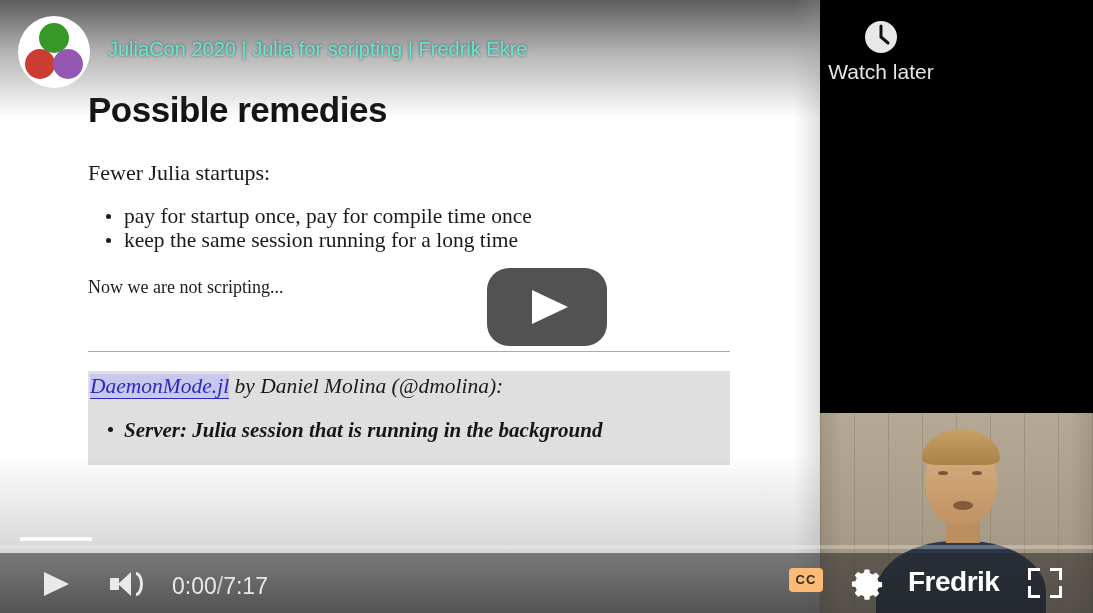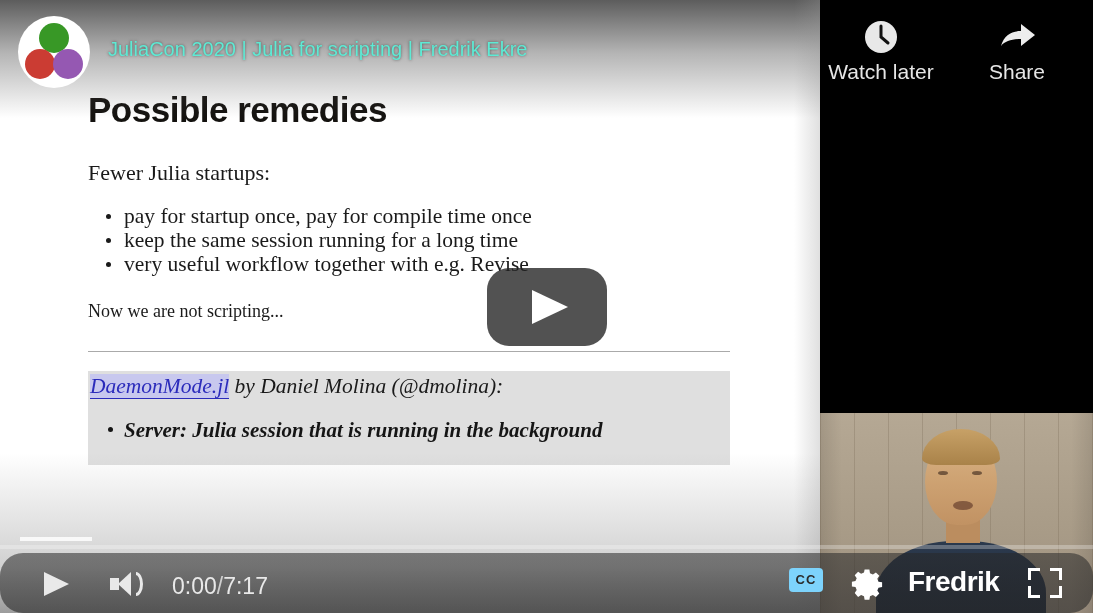--- a/index.html
+++ b/index.html
@@ -298,21 +298,20 @@
     border-bottom: 17px solid transparent;
   }
 
   
   .control-bar {
     position: absolute;
     left: 0; bottom: 0;
     width: 1093px; height: 60px;
     z-index: 14;
     background: linear-gradient(to bottom, rgba(40,40,40,0.55) 0%, rgba(40,40,40,0.62) 100%);
-    border-radius: 23px;
   }
   .progress-track {
     position: absolute;
     left: 0; top: -8px;
     width: 1093px; height: 4px;
     background: rgba(255,255,255,0.28);
   }
   .progress-loaded {
     position: absolute;
     left: 20px; top: -8px;
@@ -365,21 +364,21 @@
     color: #e9e9e9;
     white-space: nowrap;
   }
   .time-display .sep { color: #cfcfcf; }
 
   .btn-cc {
     position: absolute;
     left: 789px; top: 568px;
     width: 34px; height: 24px;
     border-radius: 4px;
-    background: #7dd3fc;
+    background: #fdba74;
     z-index: 16;
     cursor: pointer;
   }
   .btn-cc .cc-text {
     display: block;
     width: 100%;
     text-align: center;
     font-family: "Liberation Sans", sans-serif;
     font-weight: bold;
     font-size: 13px;
@@ -434,21 +433,20 @@
   <div class="slide-area">
     <div class="slide-page">
 
       <div class="slide-title">Possible remedies</div>
 
       <div class="slide-body">
         <div class="lead-line">Fewer Julia startups:</div>
         <ul class="slide-list">
           <li>pay for startup once, pay for compile time once</li>
           <li>keep the same session running for a long time</li>
-          <li>very useful workflow together with e.g. Revise</li>
         </ul>
         <div class="tail-line">Now we are not scripting...</div>
       </div>
 
       <div class="hrule"></div>
 
       <div class="daemon-box"></div>
 
       <div class="daemon-head">
         <span class="daemon-link">DaemonMode.jl</span><span> by Daniel Molina (@dmolina):</span>
@@ -477,28 +475,20 @@
     <div class="yt-action watch-later">
       <span class="act-icon">
         <svg width="46" height="46" viewBox="0 0 46 46">
           <circle cx="23" cy="23" r="16" fill="#e8e8e8"></circle>
           <path d="M23 12 L23 23 L30 29" stroke="#111" stroke-width="3" fill="none" stroke-linecap="round"></path>
         </svg>
       </span>
       <span class="act-label">Watch later</span>
     </div>
 
-    <div class="yt-action share">
-      <span class="act-icon">
-        <svg width="46" height="46" viewBox="0 0 46 46">
-          <path d="M7 32 C10 21 18 17 27 17 L27 10 L41 21 L27 32 L27 25 C18 25 11 27 7 32 Z" fill="#ededed"></path>
-        </svg>
-      </span>
-      <span class="act-label">Share</span>
-    </div>
   </div>
 
   <div class="webcam">
     <span class="shirt"></span>
     <span class="neck"></span>
     <span class="head"></span>
     <span class="hair"></span>
     <span class="eye eye-l"></span>
     <span class="eye eye-r"></span>
     <span class="mouth"></span>

